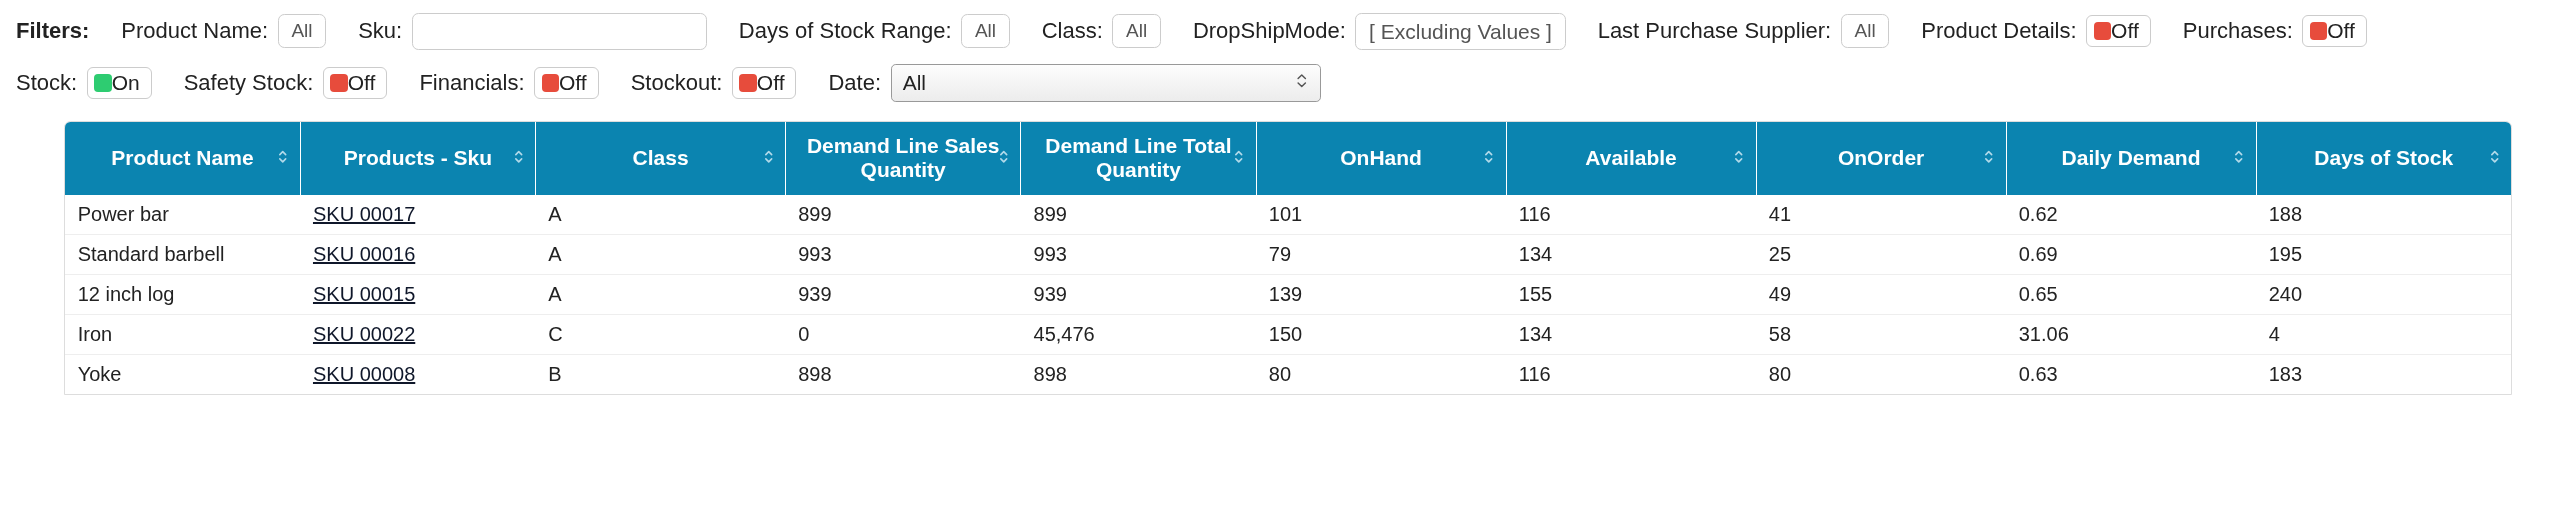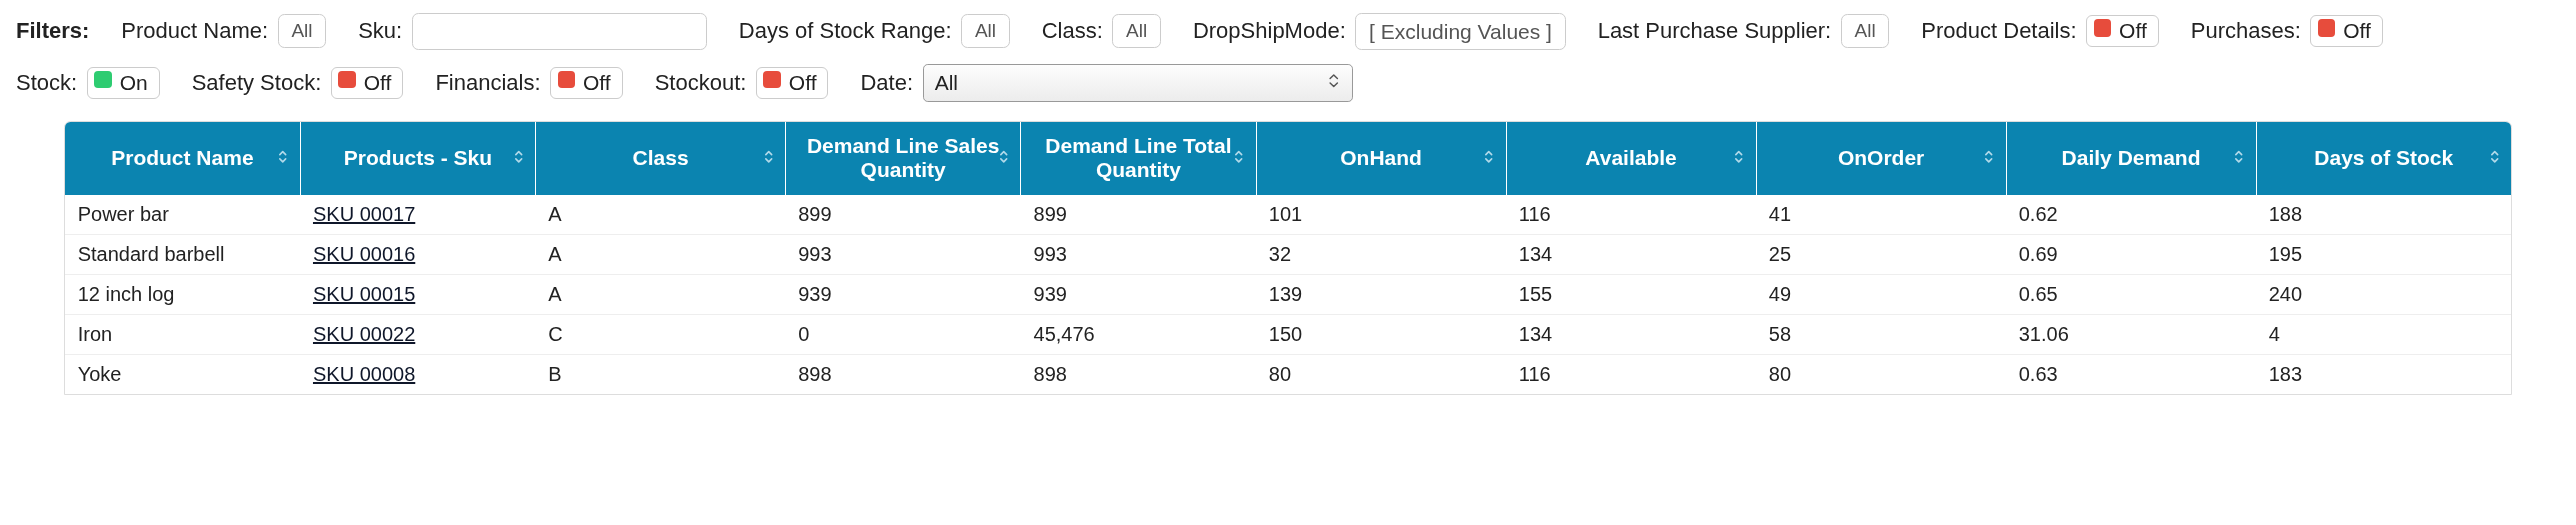--- a/index.html
+++ b/index.html
@@ -46,22 +46,21 @@
     border: 1.6px solid #ccc;
     border-radius: 6.4px;
     height: 37px;
     width: 295px;
     padding: 3.2px 8px;
     font-size: 19px;
     background: #fff;
   }
   .toggle-chip {
     display: inline-flex;
-    align-items: flex-start;
-    gap: 8px;
+    align-items: center;
     border: 1.6px solid #ccc;
     border-radius: 6px;
     padding: 3.2px 11px 3.2px 6.4px;
     font-size: 21px;
     background: #fff;
     cursor: pointer;
   }
   .sq {
     width: 17.5px;
     height: 17.5px;
@@ -305,21 +304,21 @@
           <td class="num">41</td>
           <td class="num">0.62</td>
           <td class="num">188</td>
         </tr>
         <tr>
           <td>Standard barbell</td>
           <td class="sku"><span>SKU 00016</span></td>
           <td>A</td>
           <td class="num">993</td>
           <td class="num">993</td>
-          <td class="num">32</td>
+          <td class="num">79</td>
           <td class="num">134</td>
           <td class="num">25</td>
           <td class="num">0.69</td>
           <td class="num">195</td>
         </tr>
         <tr>
           <td>12 inch log</td>
           <td class="sku"><span>SKU 00015</span></td>
           <td>A</td>
           <td class="num">939</td>

